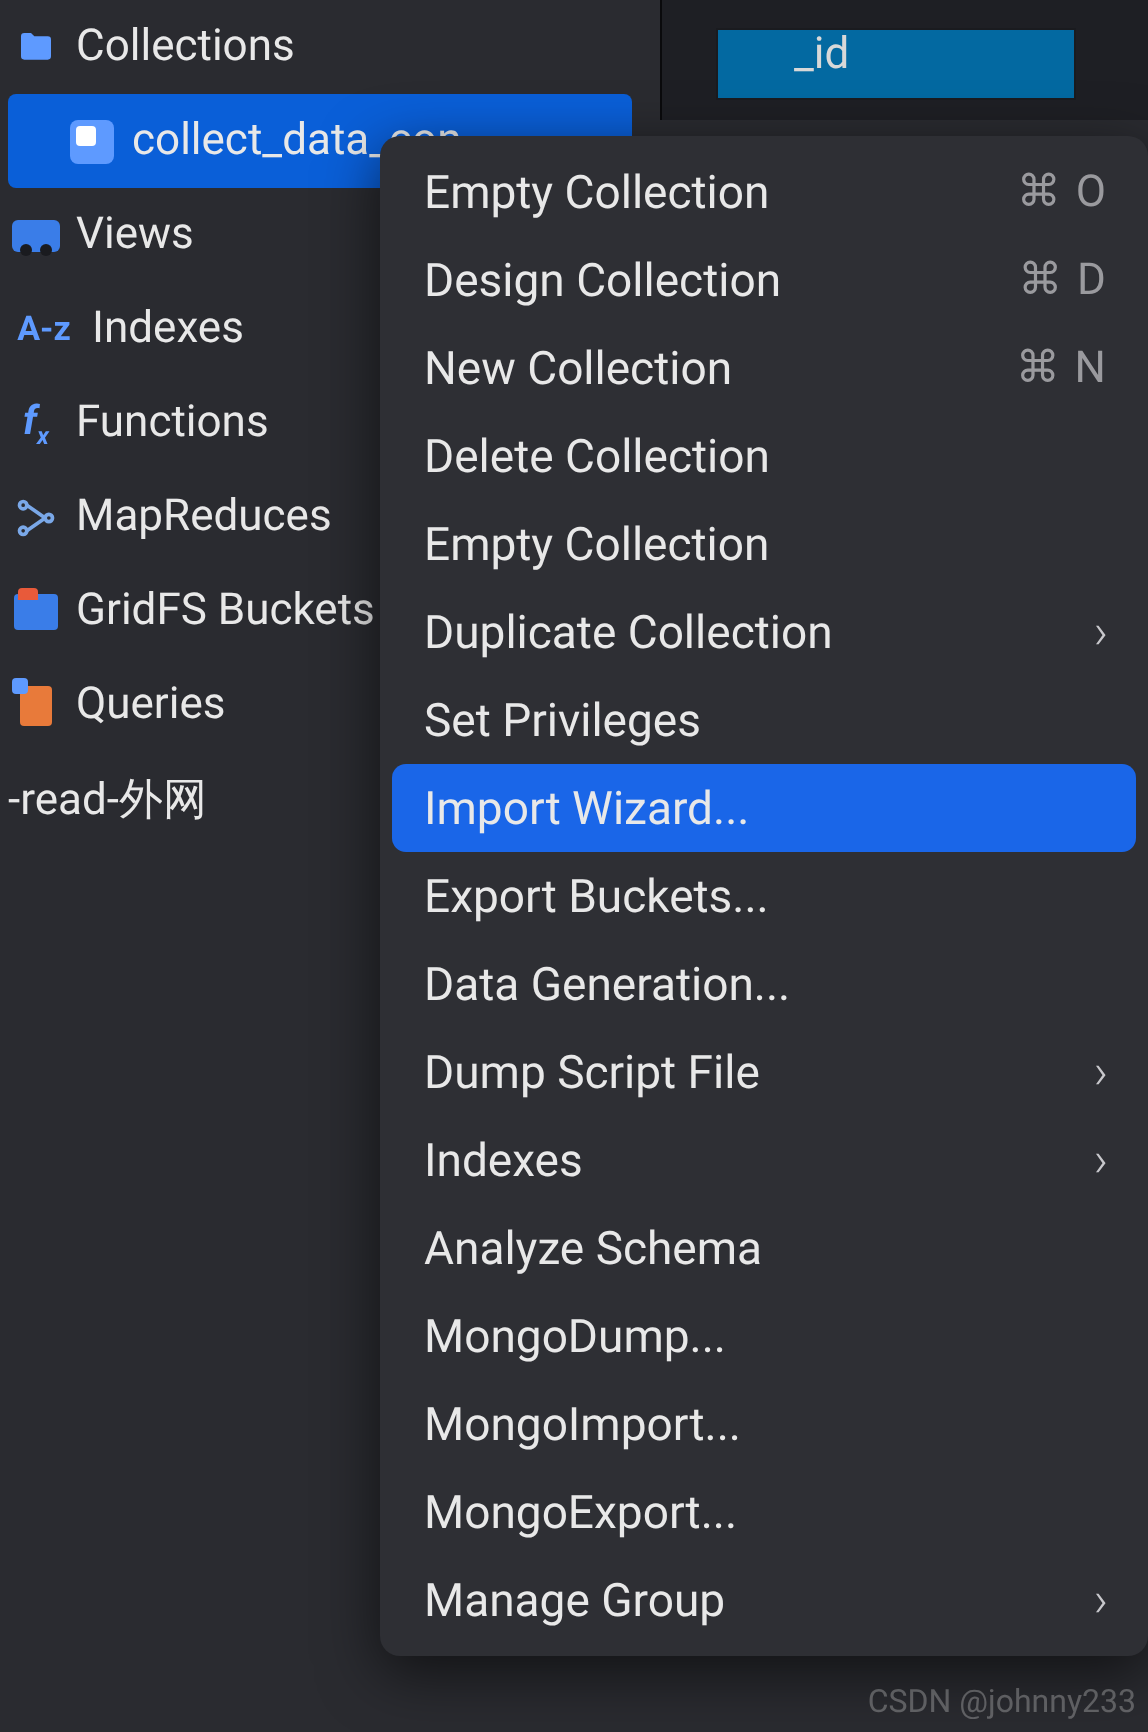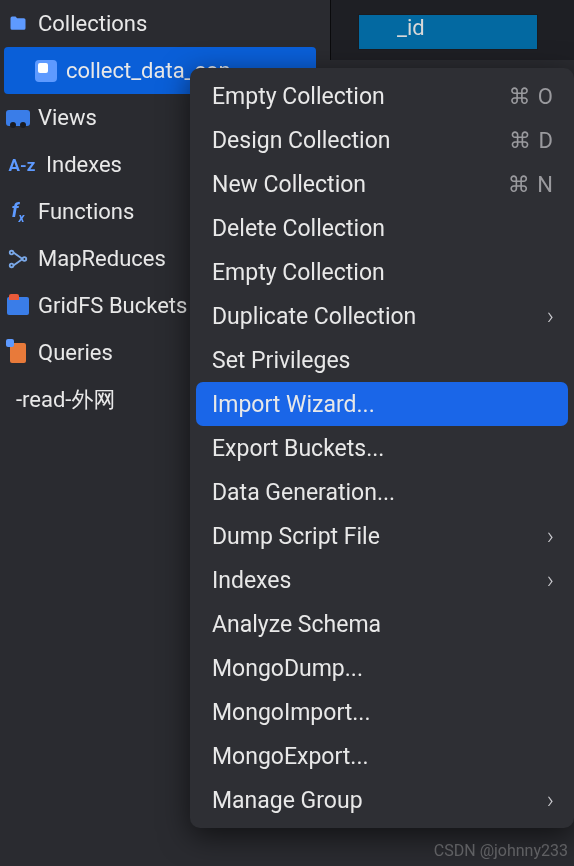--- a/index.html
+++ b/index.html
@@ -36,21 +36,21 @@
     }
     .tree-item.level-1 {
       padding-left: 30px;
     }
     .tree-item.selected {
       background: #0a5fd8;
       border-radius: 4px;
       margin: 0 4px;
     }
     .tree-item.unindented {
-      padding-left: 16px;
+      padding-left: 4px;
       text-align: center;
     }
     .icon {
       width: 24px;
       height: 24px;
       display: inline-flex;
       align-items: center;
       justify-content: center;
       flex-shrink: 0;
     }

